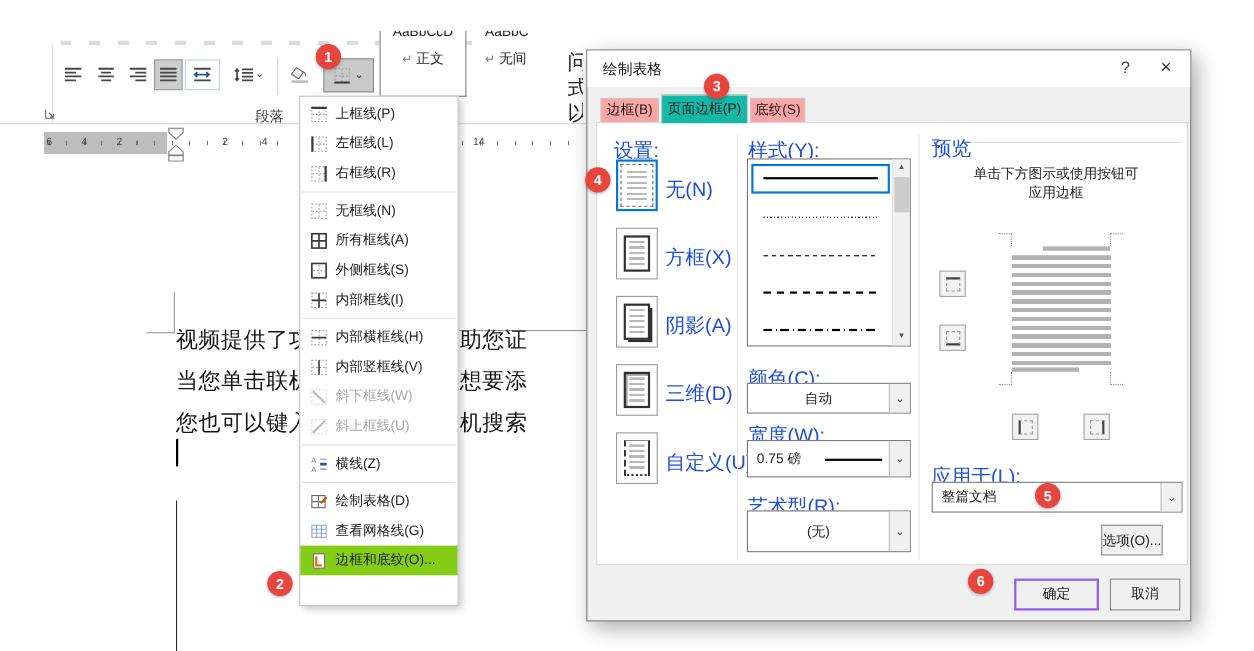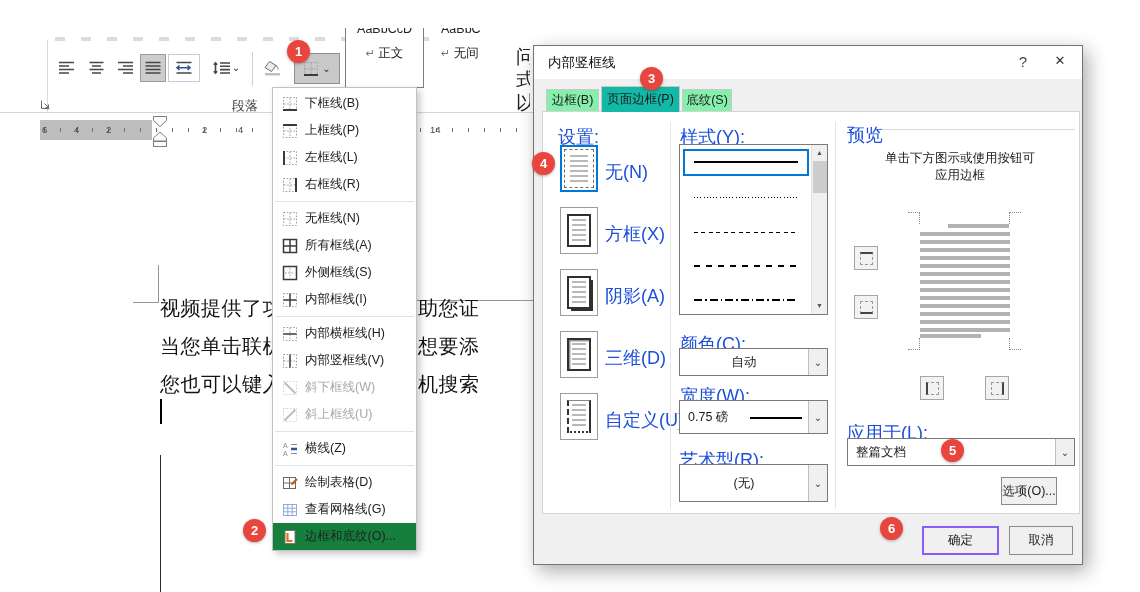--- a/index.html
+++ b/index.html
@@ -44,41 +44,41 @@
 .doc-line { position:absolute; font-size:20px; letter-spacing:0.5px; color:#141414; white-space:nowrap; }
 .cursor { position:absolute; left:160px; top:399px; width:2px; height:25px; background:#000; }
 .doc-vline { position:absolute; left:160px; top:455px; width:1px; height:137px; background:#2a2a2a; }
 .frag { position:absolute; left:516px; width:14px; height:22px; overflow:hidden; font-size:19px; color:#222; }
 
 
 .menu { position:absolute; left:272px; top:87px; width:145px; height:464px; background:#fff;
   border:1px solid #c2c2c2; box-shadow:3px 3px 7px rgba(0,0,0,.22); padding-top:2px; z-index:5; }
 .mi { height:27px; display:flex; align-items:center; gap:7px; padding-left:9px; font-size:12.5px; color:#212121; white-space:nowrap; }
 .mi.dis { color:#a8a8a8; }
-.mi.hl { background:#15803d; }
+.mi.hl { background:#84cc16; }
 .msep { height:1px; background:#e2e2e2; margin:3px 2px; }
 .mi svg { flex:0 0 auto; }
 
 
 .sd { stroke:#9aa0a6; fill:none; stroke-dasharray:1.6 1.6; }
 .sl { stroke:#3a3a3a; fill:none; stroke-width:2; }
 .sl15 { stroke:#3a3a3a; fill:none; stroke-width:1.5; }
 .sg { stroke:#bdbdbd; fill:none; stroke-width:2; }
 .sdg { stroke:#d2d2d2; fill:none; stroke-dasharray:1.6 1.6; }
 .rk { stroke:#474747; fill:none; stroke-width:1.6; }
 .bl { stroke:#2b579a; fill:none; stroke-width:1.6; }
 
 
 .dlg { position:absolute; left:533px; top:45px; width:550px; height:520px; background:#f0f0f0;
   border:1px solid #747474; box-shadow:5px 6px 18px rgba(0,0,0,.33); z-index:10; font-size:12.5px; }
 .dlg-title { position:absolute; left:0; top:0; width:100%; height:33px; background:#fff; }
 .dlg-title-text { position:absolute; left:14px; top:8px; font-size:13.5px; color:#111; }
 .dlg-help { position:absolute; left:478px; top:7px; width:22px; text-align:center; font-size:15px; color:#444; cursor:default; }
 .dlg-close { position:absolute; left:513px; top:7px; width:26px; text-align:center; font-size:13px; color:#333; }
-.tab { position:absolute; text-align:center; background:#86efac; border:1px solid #c8c8c8; font-size:12.5px; color:#1a1a1a; }
+.tab { position:absolute; text-align:center; background:#fca5a5; border:1px solid #c8c8c8; font-size:12.5px; color:#1a1a1a; }
 .tab.inactive { top:43px; height:23px; line-height:21px; }
 .tab.active { top:40px; height:26px; line-height:24px; background:#14b8a6; border-bottom:none; z-index:3; }
 .panel { position:absolute; left:8px; top:65px; width:538px; height:403px; background:#fff; border:1px solid #d5d5d5; }
 .plabel { position:absolute; font-size:18px; color:#1d4ed8; white-space:nowrap; }
 .vsep { position:absolute; top:10px; width:1px; height:387px; background:#e6e6e6; }
 
 
 .thumb { position:absolute; left:17px; width:38px; height:47px; border:1px solid #9c9c9c; background:#fff;
   display:flex; align-items:center; justify-content:center; }
 .thumb.sel { border:2px solid #0078d7; outline:1px dashed #6b6b6b; outline-offset:-5px; }
@@ -242,28 +242,20 @@
   <div class="doc-vline"></div>
   <div class="frag" style="top:44px">问</div>
   <div class="frag" style="top:67px">式</div>
   <div class="frag" style="top:90px">以</div>
 
   <div class="menu">
     <div class="mi">
       <svg width="16" height="16">
           <rect class="sd" x="1.5" y="1.5" width="13" height="13"></rect>
           <path class="sd" d="M8 2V14M2 8H14"></path>
-          <path class="sl" d="M1 14h14"></path>
-        </svg>
-      <span>下框线(B)</span>
-      </div>
-    <div class="mi">
-      <svg width="16" height="16">
-          <rect class="sd" x="1.5" y="1.5" width="13" height="13"></rect>
-          <path class="sd" d="M8 2V14M2 8H14"></path>
           <path class="sl" d="M1 2h14"></path>
         </svg>
       <span>上框线(P)</span>
       </div>
     <div class="mi">
       <svg width="16" height="16">
           <rect class="sd" x="1.5" y="1.5" width="13" height="13"></rect>
           <path class="sd" d="M8 2V14M2 8H14"></path>
           <path class="sl" d="M2 1v14"></path>
         </svg>
@@ -368,21 +360,21 @@
       <svg width="16" height="16">
         <rect x="3" y="1.5" width="10" height="13" fill="#fff" stroke="#757575"></rect>
         <path d="M5.5 4v8h5" stroke="#e1750f" stroke-width="2.2" fill="none"></path>
         </svg>
       <span>边框和底纹(O)...</span>
       </div>
   </div>
 
   <div class="dlg">
     <div class="dlg-title">
-      <span class="dlg-title-text">内部竖框线</span>
+      <span class="dlg-title-text">绘制表格</span>
       <span class="dlg-help">?</span>
       <span class="dlg-close">✕</span>
     </div>
     <div class="tab inactive" style="left:12px;width:53px">边框(B)</div>
     <div class="tab active" style="left:67px;width:79px">页面边框(P)</div>
     <div class="tab inactive" style="left:148px;width:50px">底纹(S)</div>
 
     <div class="panel">
 
       <div class="plabel" style="left:15px;top:13px">设置:</div>

